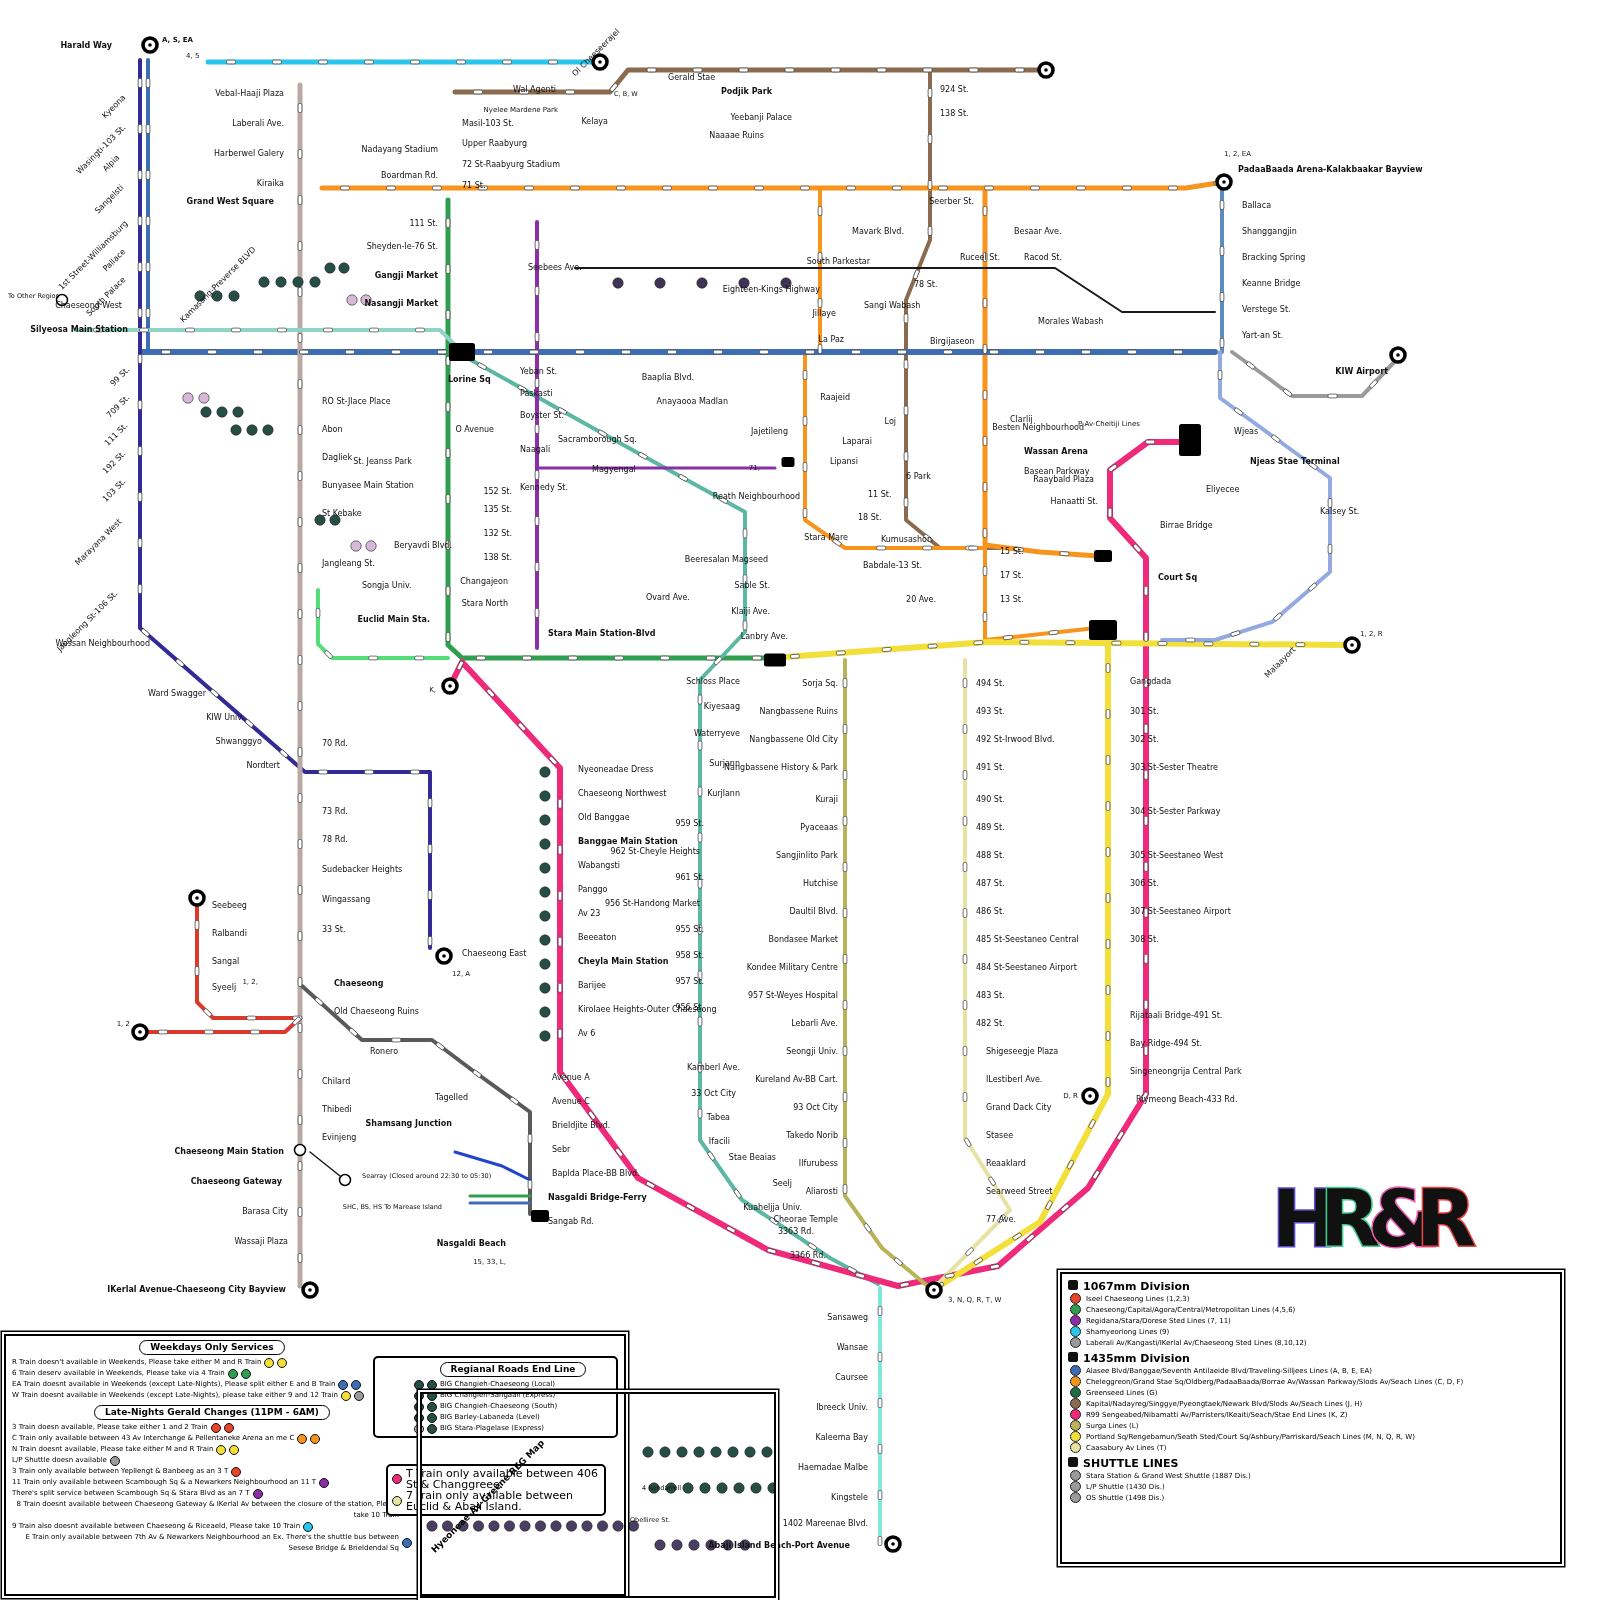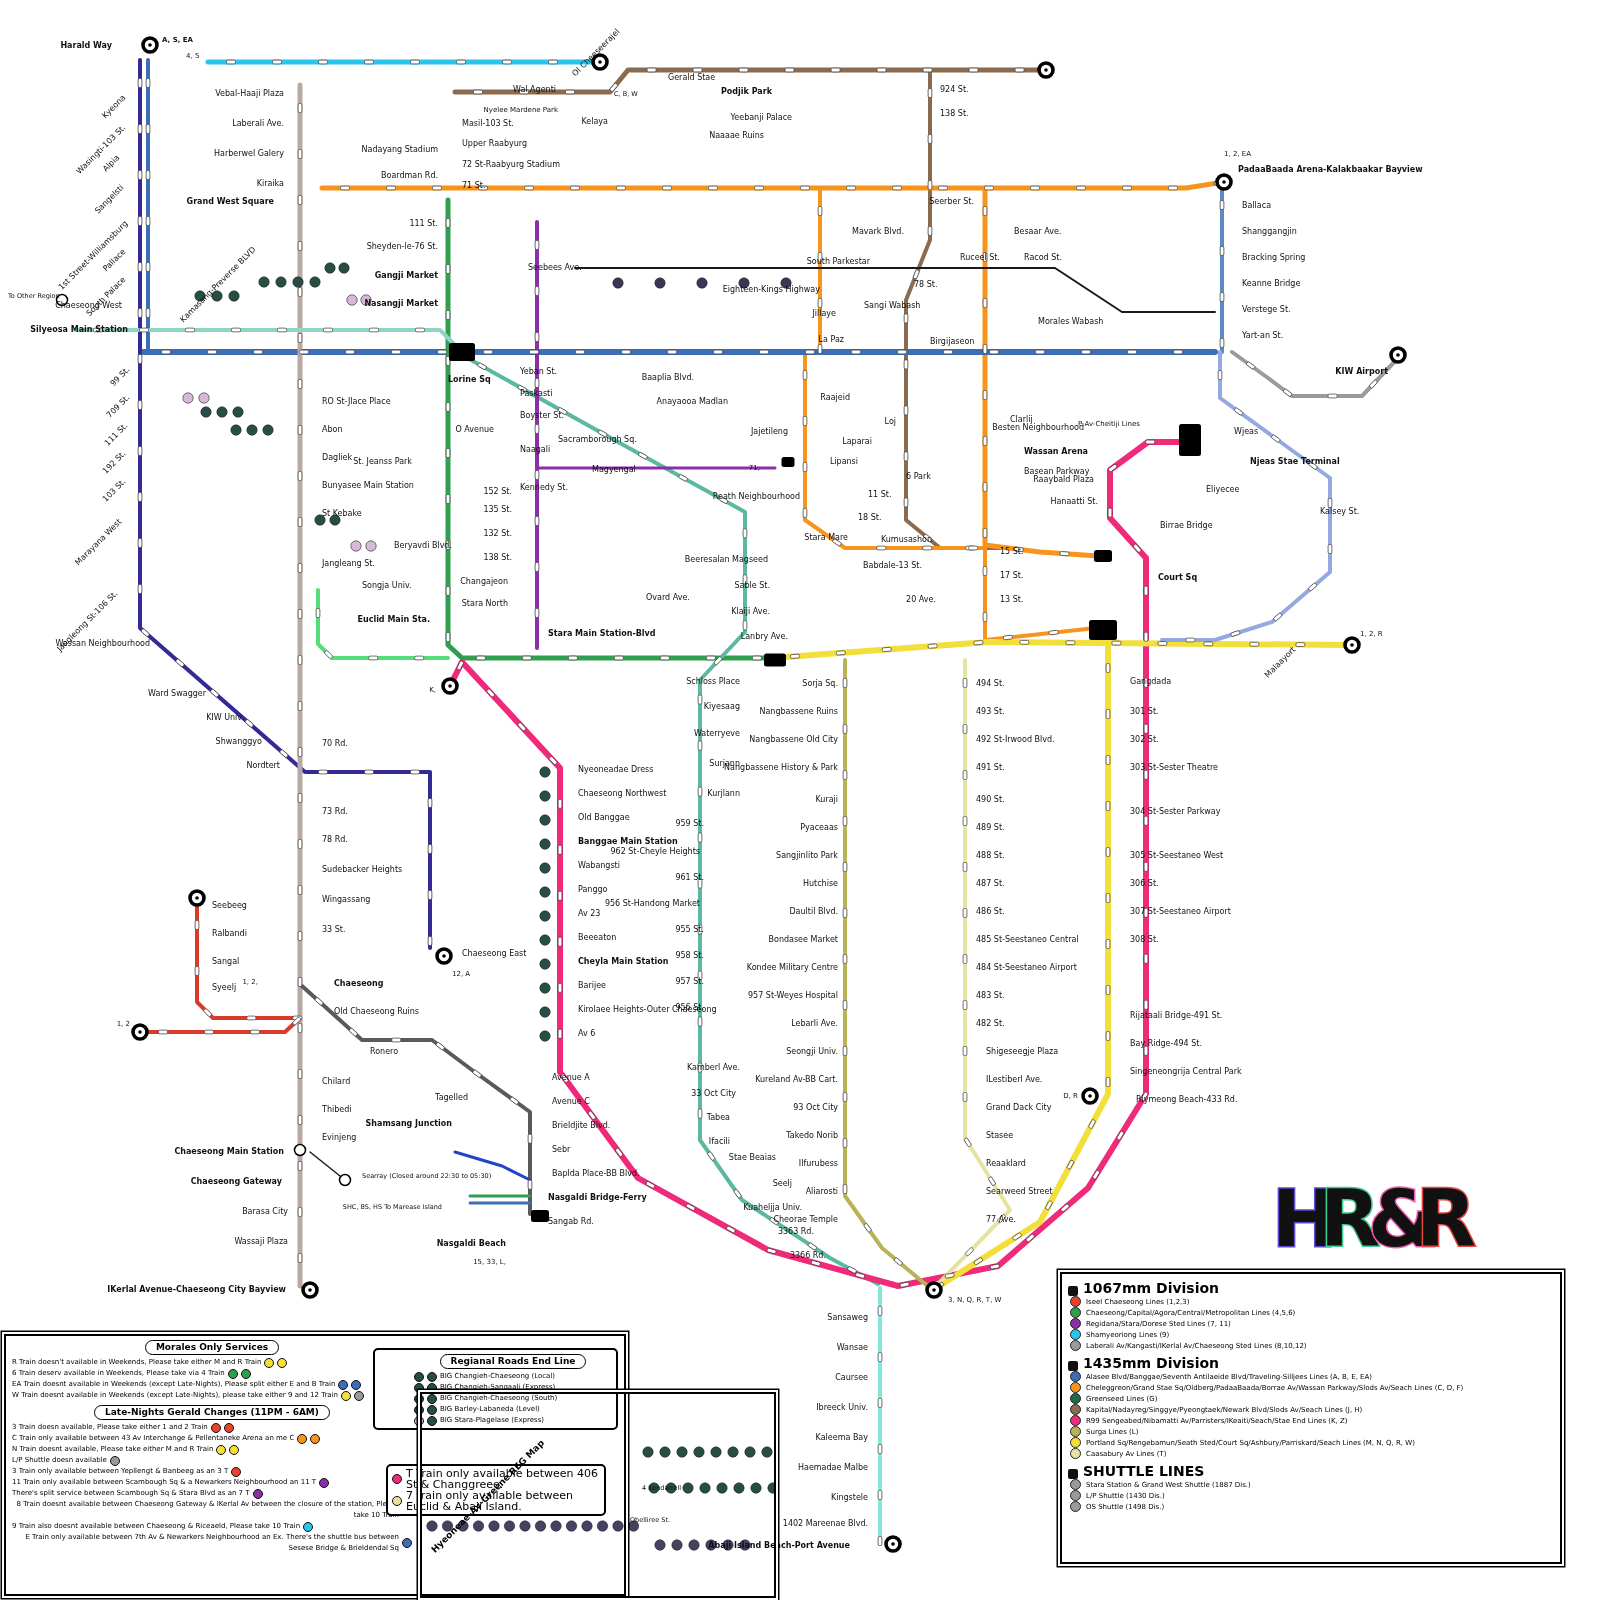--- a/index.html
+++ b/index.html
@@ -5,21 +5,21 @@
   html,body{margin:0;padding:0;background:#fff;font-family:"DejaVu Sans","Liberation Sans",sans-serif;}
   #root{position:relative;width:1600px;height:1600px;background:#fff;overflow:hidden;}
   #map-svg{position:absolute;left:0;top:0;}
   text{fill:#111;}
   .box{position:absolute;border:2px solid #000;box-shadow:0 0 0 2px #fff,0 0 0 3.5px #000;background:transparent;}
   .chip{display:block;margin:2px auto;width:max-content;max-width:95%;border:1.5px solid #000;border-radius:9px;background:#fff;font-size:9px;font-weight:bold;padding:0 10px;line-height:13px;text-align:center;}
   .lrow{display:flex;align-items:center;gap:3px;font-size:7px;line-height:11px;}
   .lrow.right{justify-content:flex-start;text-align:right;}
   .ldot{width:8px;height:8px;border-radius:50%;border:1px solid #111;flex:0 0 auto;}
   .subbox{position:absolute;border:2px solid #000;border-radius:5px;background:#fff;padding:2px 4px;}
-  .lgd-title{display:flex;align-items:flex-end;gap:5px;font-size:14px;font-weight:bold;margin-top:4px;}
+  .lgd-title{display:flex;align-items:flex-start;gap:5px;font-size:11px;font-weight:bold;margin-top:4px;}
   .lgd-title .sq{width:10px;height:10px;background:#111;border-radius:2px;flex:0 0 auto;}
   .lgd-row{display:flex;align-items:center;gap:5px;font-size:7px;line-height:10px;margin-left:2px;}
   .lgd-dot{width:9px;height:9px;border-radius:50%;border:1px solid #222;flex:0 0 auto;}
   .inset-title{position:absolute;left:-14px;top:92px;transform:rotate(-45deg);font-size:9px;font-weight:bold;width:170px;}
   .note-row{display:flex;align-items:center;gap:4px;font-size:11px;line-height:11px;}
 </style>
 </head>
 <body>
 
 <div id="root">
@@ -815,21 +815,21 @@
       <text x="452" y="976" font-size="7" text-anchor="start" font-weight="normal">12, A</text>
       <text x="462" y="956" font-size="8" text-anchor="start" font-weight="normal">Chaeseong East</text>
       <text x="1272" y="1246" font-size="78" font-weight="bold" fill="#fff" stroke="#5b4bd4" stroke-width="3" paint-order="stroke">H</text>
       <text x="1320" y="1246" font-size="78" font-weight="bold" fill="#fff" stroke="#3ecf8e" stroke-width="3" paint-order="stroke">R</text>
       <text x="1368" y="1246" font-size="78" font-weight="bold" fill="#fff" stroke="#ef5bb0" stroke-width="3" paint-order="stroke">&amp;</text>
       <text x="1416" y="1246" font-size="78" font-weight="bold" fill="#fff" stroke="#e84444" stroke-width="3" paint-order="stroke">R</text>
     </svg>
 
   <div class="box" id="legend-left" style="left:4px;top:1334px;width:618px;height:258px;">
     <div style="position:absolute;left:6px;top:2px;width:400px;">
-      <span class="chip">Morales Only Services</span>
+      <span class="chip">Weekdays Only Services</span>
       <div id="weekday-rows">
           <div class="lrow right">
             <span>R Train doesn't available in Weekends, Please take either M and R Train</span>
             <span class="ldot" style="background: rgb(242, 223, 58);"></span>
             <span class="ldot" style="background: rgb(242, 223, 58);"></span>
           </div>
           <div class="lrow right">
             <span>6 Train deserv available in Weekends, Please take via 4 Train</span>
             <span class="ldot" style="background: rgb(47, 158, 79);"></span>
             <span class="ldot" style="background: rgb(47, 158, 79);"></span>
@@ -885,21 +885,21 @@
           <div class="lrow right">
             <span>9 Train also doesnt available between Chaeseong &amp; Riceaeld, Please take 10 Train</span>
             <span class="ldot" style="background: rgb(41, 197, 234);"></span>
           </div>
           <div class="lrow right">
             <span>E Train only available between 7th Av &amp; Newarkers Neighbourhood an Ex. There's the shuttle bus between Sesese Bridge &amp; Brieldendal Sq</span>
             <span class="ldot" style="background: rgb(61, 109, 181);"></span>
           </div>
         </div>
     </div>
-    <div class="subbox" style="right:6px;top:12px;width:198px;padding-left:39px;">
+    <div class="subbox" style="right:6px;top:20px;width:198px;padding-left:39px;">
       <span class="chip">Regianal Roads End Line</span>
       <div id="regional-rows">
           <div class="lrow">
             <span class="ldot" style="background: rgb(39, 78, 69);"></span>
             <span class="ldot" style="background: rgb(39, 78, 69);"></span>
             <span>BIG Changieh-Chaeseong (Local)</span>
           </div>
           <div class="lrow">
             <span class="ldot" style="background: rgb(39, 78, 69);"></span>
             <span class="ldot" style="background: rgb(39, 78, 69);"></span>

